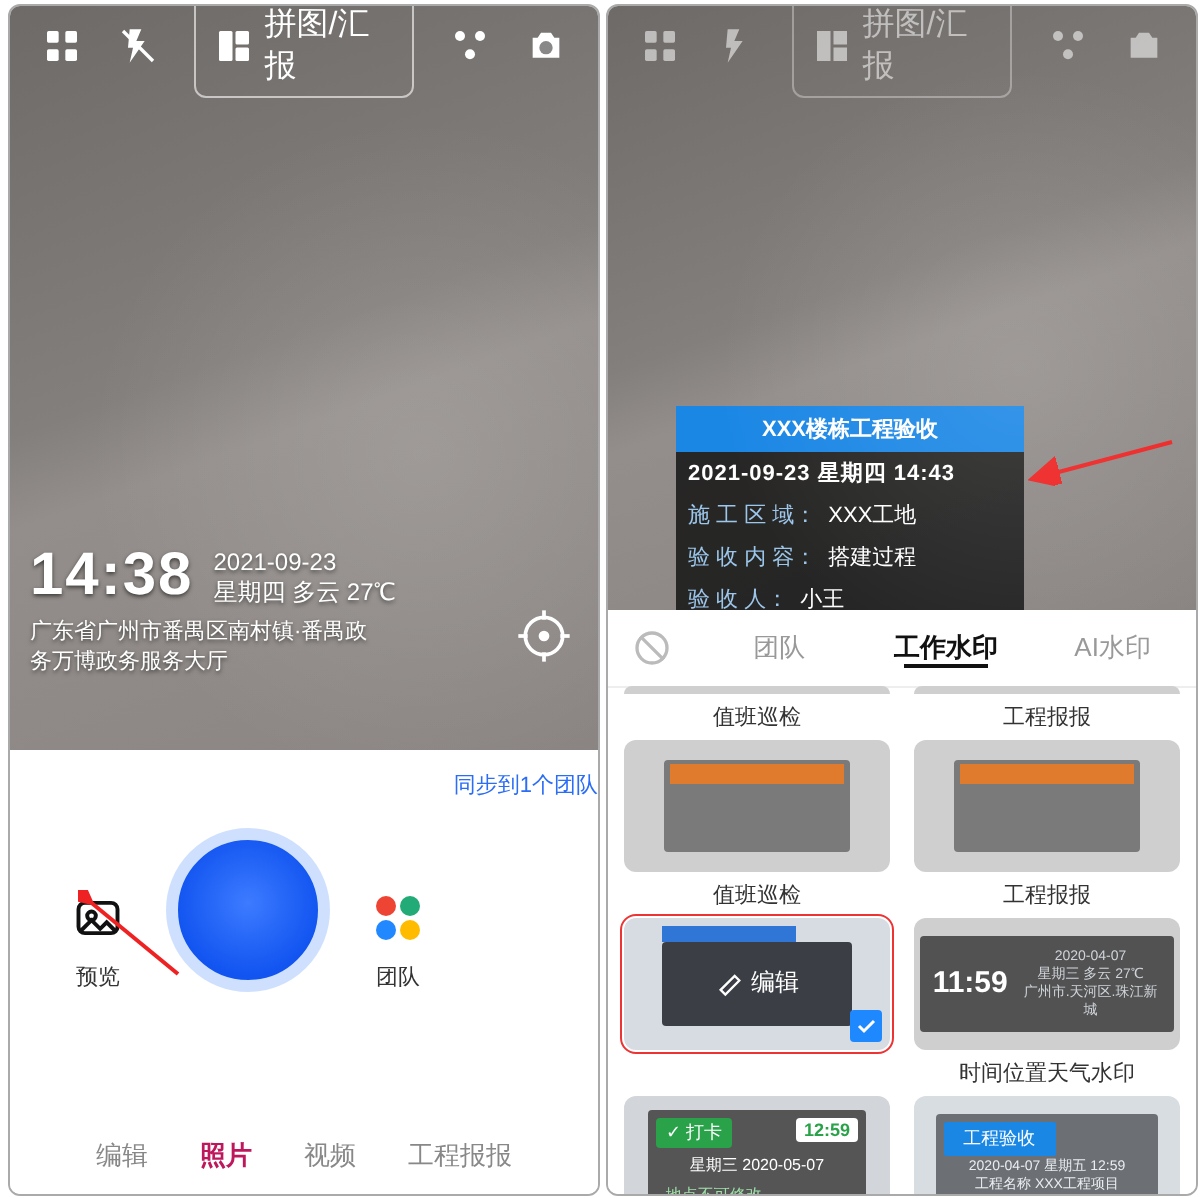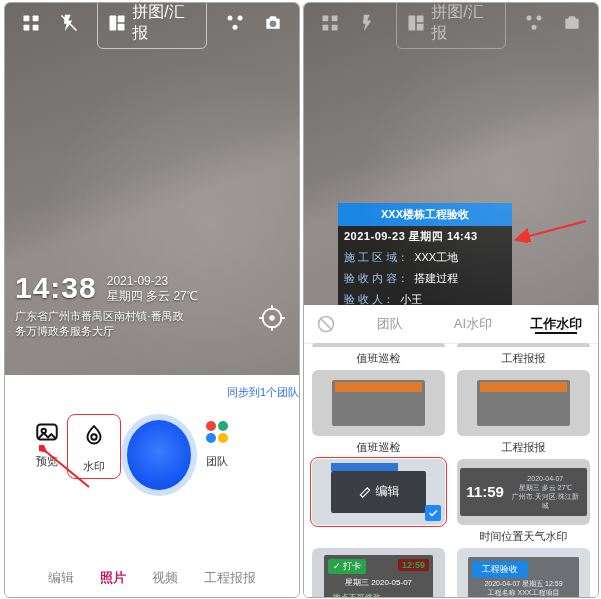--- a/index.html
+++ b/index.html
@@ -23,21 +23,21 @@
   .ovl{position:absolute;left:10px;bottom:36px;color:#fff;text-shadow:0 1px 2px rgba(0,0,0,.6)}
   .ovl .clock{font-size:30px;font-weight:600;letter-spacing:1px}
   .ovl .row2{display:flex;align-items:flex-end;gap:10px}
   .ovl .date{font-size:12px}
   .ovl .loc{font-size:11px;line-height:1.35;margin-top:4px;max-width:240px}
   .target{position:absolute;right:12px;bottom:42px;width:30px;height:30px;color:#fff;display:flex;align-items:center;justify-content:center}
   .target svg{width:28px;height:28px;fill:none;stroke:#fff;stroke-width:1.6}
   
   .left .panel{position:absolute;left:0;right:0;top:372px;bottom:0;background:#fff}
   .sync{color:#2b6df6;font-size:11px;text-align:right;margin-top:10px}
-  .actrow{display:flex;align-items:flex-start;justify-content:space-between;padding:14px 22px 0}
+  .actrow{display:flex;align-items:flex-end;justify-content:space-between;padding:14px 22px 0}
   .smallbtn{width:44px;text-align:center;font-size:11px;color:#333}
   .smallbtn .ic{width:36px;height:36px;margin:0 auto 4px;display:flex;align-items:center;justify-content:center;border-radius:8px}
   .smallbtn .ic svg{width:26px;height:26px;fill:none;stroke:#111;stroke-width:1.8}
   .hl{border:1.5px solid #e33;border-radius:8px;padding:4px 6px}
   .shutter{width:70px;height:70px;border-radius:50%;background:radial-gradient(circle at 50% 45%,#3d7bff 0%,#1154f0 70%);border:6px solid #cfe0ff}
   .team .ic{border-radius:50%}
   .teamdot{display:grid;grid-template-columns:1fr 1fr;width:22px;height:22px;gap:2px}
   .teamdot span{width:10px;height:10px;border-radius:50%}
   .tabsL{position:absolute;left:0;right:0;bottom:10px;display:flex;justify-content:center;gap:26px;font-size:13px;color:#888}
   .tabsL .act{color:#be185d;font-weight:600}
@@ -71,21 +71,21 @@
   .sel .tile{width:72%;height:64%;background:#3b3f45;border-radius:2px;position:relative;display:flex;align-items:center;justify-content:center;gap:4px;color:#fff;font-size:12px}
   .sel .tile::before{content:"";position:absolute;top:-8px;left:0;right:30%;height:8px;background:#2f76d6}
   .chk{position:absolute;right:4px;bottom:4px;width:16px;height:16px;background:#1e88ff;border-radius:2px;display:flex;align-items:center;justify-content:center}
   .chk svg{width:12px;height:12px;fill:none;stroke:#fff;stroke-width:3}
   .thumb.tw .twbox{width:86%;height:72%;background:rgba(60,60,60,.85);border-radius:2px;display:flex;align-items:center;padding:0 6px;gap:6px;color:#fff}
   .twclock{font-size:15px;font-weight:600}
   .twtxt{font-size:7px;line-height:1.3;color:#cfd4da}
   .thumb.kq{background:#d2d6da}
   .kq .kbox{width:82%;height:78%;background:#555;border-radius:2px;position:relative;color:#fff;font-size:8px}
   .kq .kh{position:absolute;top:4px;left:4px;background:#2aa24a;color:#fff;font-size:9px;padding:1px 5px;border-radius:2px}
-  .kq .kt{position:absolute;top:4px;right:4px;background:#7f1d1d;color:#2aa24a;font-size:9px;padding:1px 4px;border-radius:2px;font-weight:600}
+  .kq .kt{position:absolute;top:4px;right:4px;background:#ffffff;color:#2aa24a;font-size:9px;padding:1px 4px;border-radius:2px;font-weight:600}
   .kq .kd{position:absolute;top:22px;left:4px;right:4px;font-size:8px}
   .kq .kn{position:absolute;bottom:4px;left:4px;color:#9fe0a8}
   .thumb.gw{background:#d8dde1}
   .gw .gbox{width:84%;height:74%;background:#6c7075;border-radius:2px;position:relative}
   .gw .gh{position:absolute;top:4px;left:4px;background:#1b87e5;color:#fff;font-size:9px;padding:2px 10px;border-radius:1px}
   .gw .gd{position:absolute;top:22px;left:4px;right:4px;color:#eaeef2;font-size:7px;line-height:1.3}
 </style>
 </head>
 <body>
 
@@ -166,29 +166,20 @@
         <div class="smallbtn">
           <div class="ic">
               <svg viewBox="0 0 24 24">
                 <rect x="3" y="5" width="18" height="14" rx="3"></rect>
                 <circle cx="9" cy="11" r="2"></circle>
                 <path d="M4 18l5-5 4 4 3-3 4 4"></path>
               </svg>
             </div>
           <div>预览</div>
         </div>
-        <div class="smallbtn hl">
-          <div class="ic">
-              <svg viewBox="0 0 24 24">
-                <path d="M12 2c3 3 6 6 6 10a6 6 0 1 1-12 0c0-4 3-7 6-10z"></path>
-                <circle cx="12" cy="12" r="2.5"></circle>
-              </svg>
-            </div>
-          <div>水印</div>
-        </div>
         <div class="shutter"></div>
         <div class="smallbtn team">
           <div class="ic">
               <div class="teamdot">
                 <span style="background:#e43"></span>
                 <span style="background:#2a7"></span>
                 <span style="background:#28f"></span>
                 <span style="background:#fb0"></span>
               </div>
             </div>
@@ -291,22 +282,22 @@
 
     <div class="panel">
       <div class="rtabs">
         <div class="ban">
             <svg width="20" height="20" viewBox="0 0 24 24" fill="none" stroke="#bbb" stroke-width="2">
               <circle cx="12" cy="12" r="9"></circle>
               <line x1="5" y1="5" x2="19" y2="19"></line>
             </svg>
           </div>
         <div class="tab">团队</div>
+        <div class="tab act">工作水印</div>
         <div class="tab">AI水印</div>
-        <div class="tab act">工作水印</div>
       </div>
       <div class="scroller">
         <div class="grid">
           <div class="cell">
               <div class="peek"></div>
               <div>值班巡检</div>
             </div>
           <div class="cell">
               <div class="peek"></div>
               <div>工程报报</div>

